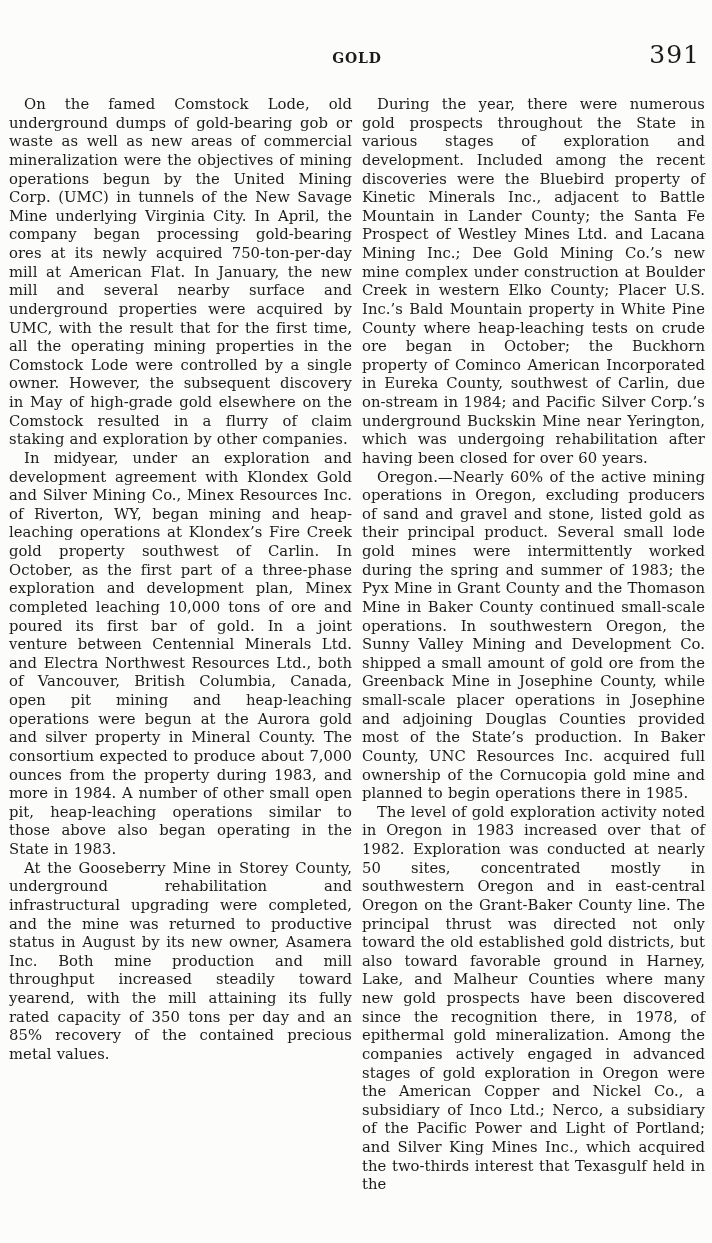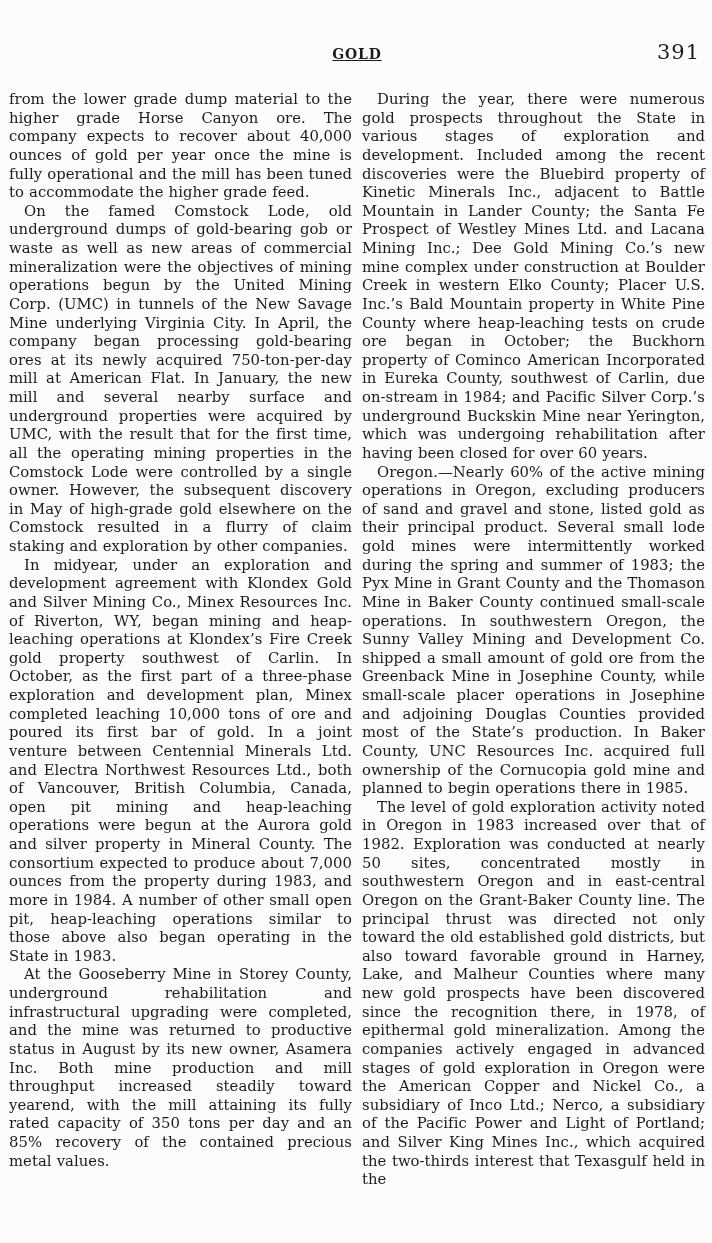--- a/index.html
+++ b/index.html
@@ -23,26 +23,25 @@
     display: grid;
     grid-template-columns: 1fr auto 1fr;
     align-items: baseline;
     padding: 40px 10px 0 12px;
   }
   .head-title {
     grid-column: 2;
     font-weight: 700;
     font-size: 14px;
     letter-spacing: 0.8px;
-    text-decoration: underline;
   }
   .head-page {
     grid-column: 3;
     justify-self: end;
-    font-size: 21px;
+    font-size: 25px;
     letter-spacing: 1px;
     padding-right: 2px;
   }
   
   .columns {
     display: flex;
     gap: 10px;
     padding: 26px 7px 0 9px;
   }
   .col {
@@ -70,21 +69,20 @@
 <div class="page">
 
   <header class="running-head">
     <span class="head-title">GOLD</span>
     <span class="head-page">391</span>
   </header>
 
   <main class="columns">
 
     <section class="col">
-      <p class="para">from the lower grade dump material to the higher grade Horse Canyon ore. The company expects to recover about 40,000 ounces of gold per year once the mine is fully operational and the mill has been tuned to accommodate the higher grade feed.</p>
       <p class="para indent">On the famed Comstock Lode, old underground dumps of gold-bearing gob or waste as well as new areas of commercial mineralization were the objectives of mining operations begun by the United Mining Corp. (UMC) in tunnels of the New Savage Mine underlying Virginia City. In April, the company began processing gold-bearing ores at its newly acquired 750-ton-per-day mill at American Flat. In January, the new mill and several nearby surface and underground properties were acquired by UMC, with the result that for the first time, all the operating mining properties in the Comstock Lode were controlled by a single owner. However, the subsequent discovery in May of high-grade gold elsewhere on the Comstock resulted in a flurry of claim staking and exploration by other companies.</p>
       <p class="para indent">In midyear, under an exploration and development agreement with Klondex Gold and Silver Mining Co., Minex Resources Inc. of Riverton, WY, began mining and heap-leaching operations at Klondex’s Fire Creek gold property southwest of Carlin. In October, as the first part of a three-phase exploration and development plan, Minex completed leaching 10,000 tons of ore and poured its first bar of gold. In a joint venture between Centennial Minerals Ltd. and Electra Northwest Resources Ltd., both of Vancouver, British Columbia, Canada, open pit mining and heap-leaching operations were begun at the Aurora gold and silver property in Mineral County. The consortium expected to produce about 7,000 ounces from the property during 1983, and more in 1984. A number of other small open pit, heap-leaching operations similar to those above also began operating in the State in 1983.</p>
       <p class="para indent">At the Gooseberry Mine in Storey County, underground rehabilitation and infrastructural upgrading were completed, and the mine was returned to productive status in August by its new owner, Asamera Inc. Both mine production and mill throughput increased steadily toward yearend, with the mill attaining its fully rated capacity of 350 tons per day and an 85% recovery of the contained precious metal values.</p>
     </section>
 
     <section class="col">
       <p class="para indent">During the year, there were numerous gold prospects throughout the State in various stages of exploration and development. Included among the recent discoveries were the Bluebird property of Kinetic Minerals Inc., adjacent to Battle Mountain in Lander County; the Santa Fe Prospect of Westley Mines Ltd. and Lacana Mining Inc.; Dee Gold Mining Co.’s new mine complex under construction at Boulder Creek in western Elko County; Placer U.S. Inc.’s Bald Mountain property in White Pine County where heap-leaching tests on crude ore began in October; the Buckhorn property of Cominco American Incorporated in Eureka County, southwest of Carlin, due on-stream in 1984; and Pacific Silver Corp.’s underground Buckskin Mine near Yerington, which was undergoing rehabilitation after having been closed for over 60 years.</p>
       <p class="para indent"><b class="lead">Oregon.—</b><span>Nearly 60% of the active mining operations in Oregon, excluding producers of sand and gravel and stone, listed gold as their principal product. Several small lode gold mines were intermittently worked during the spring and summer of 1983; the Pyx Mine in Grant County and the Thomason Mine in Baker County continued small-scale operations. In southwestern Oregon, the Sunny Valley Mining and Development Co. shipped a small amount of gold ore from the Greenback Mine in Josephine County, while small-scale placer operations in Josephine and adjoining Douglas Counties provided most of the State’s production. In Baker County, UNC Resources Inc. acquired full ownership of the Cornucopia gold mine and planned to begin operations there in 1985.</span></p>
       <p class="para indent">The level of gold exploration activity noted in Oregon in 1983 increased over that of 1982. Exploration was conducted at nearly 50 sites, concentrated mostly in southwestern Oregon and in east-central Oregon on the Grant-Baker County line. The principal thrust was directed not only toward the old established gold districts, but also toward favorable ground in Harney, Lake, and Malheur Counties where many new gold prospects have been discovered since the recognition there, in 1978, of epithermal gold mineralization. Among the companies actively engaged in advanced stages of gold exploration in Oregon were the American Copper and Nickel Co., a subsidiary of Inco Ltd.; Nerco, a subsidiary of the Pacific Power and Light of Portland; and Silver King Mines Inc., which acquired the two-thirds interest that Texasgulf held in the</p>
     </section>

